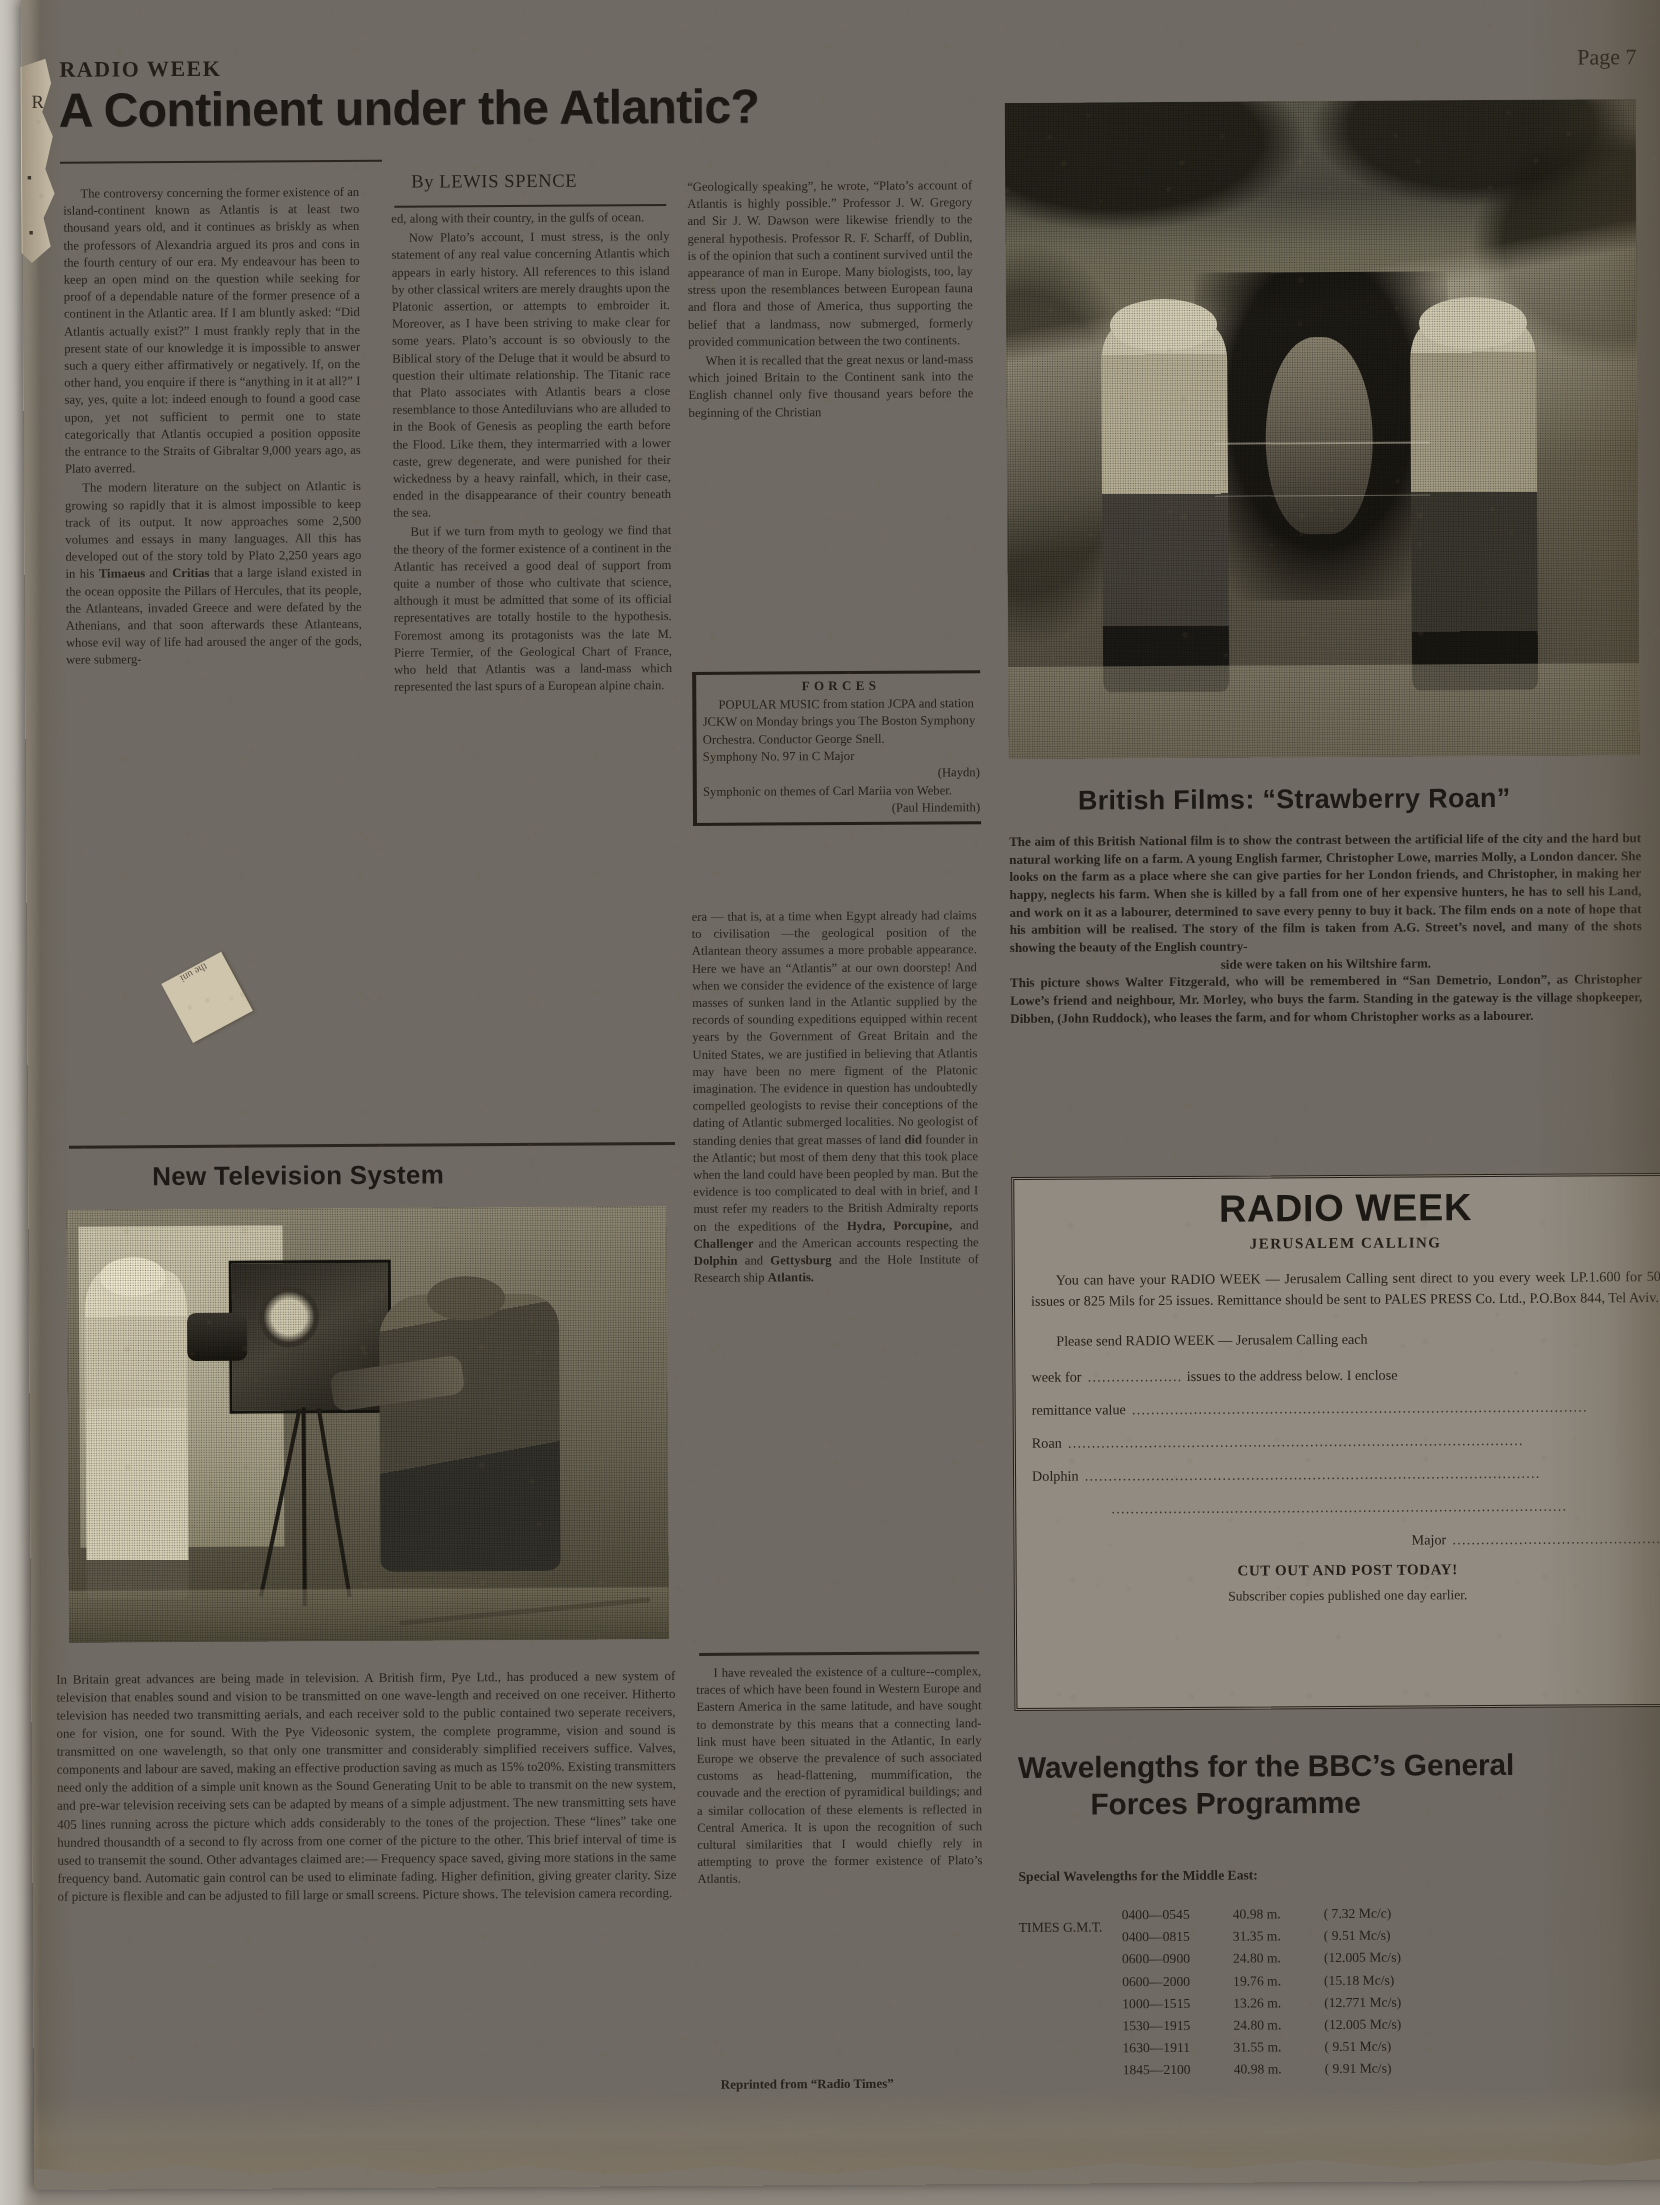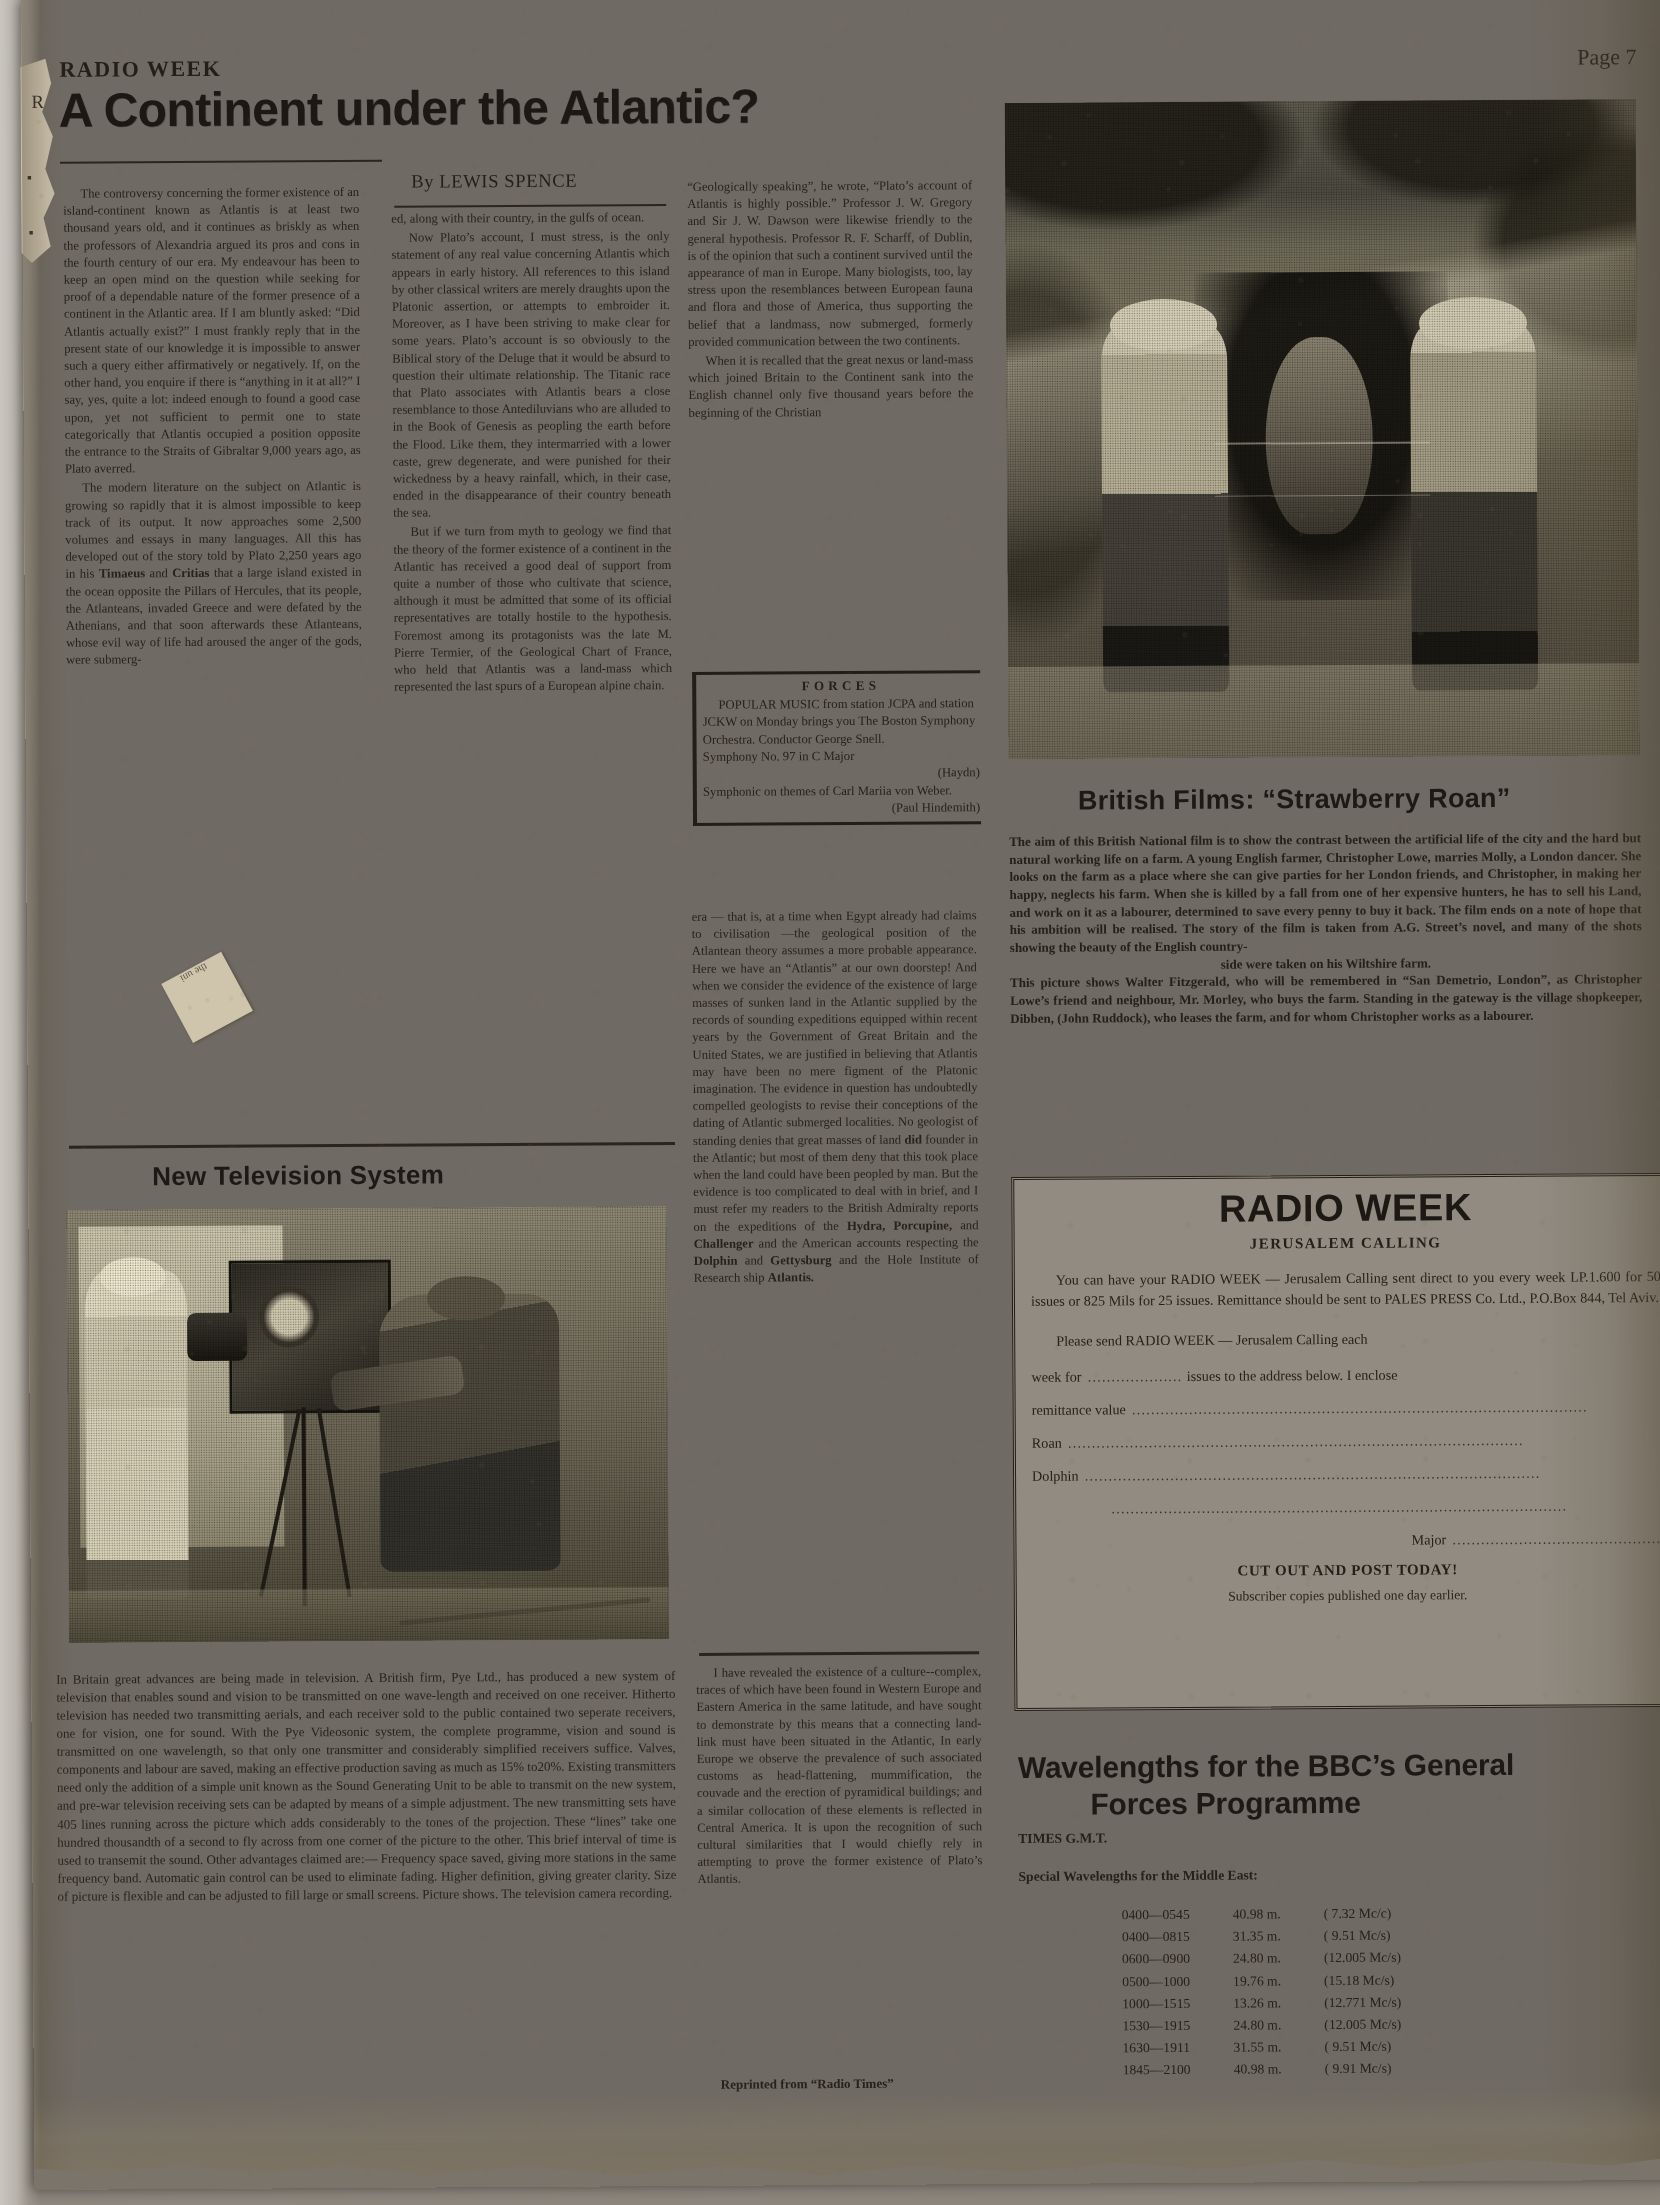--- a/index.html
+++ b/index.html
@@ -385,42 +385,42 @@
         <span class="dots" style="flex:0 0 210px;">................................................................................................</span>
       </div>
       <div class="cut">CUT OUT AND POST TODAY!</div>
       <div class="note">Subscriber copies published one day earlier.</div>
     </div>
 
     <div class="wave-title" style="left:986px;top:1756px;width:619px;">
       <div>Wavelengths for the BBC’s General</div>
       <div style="text-align:center;padding-right:204px;">Forces Programme</div>
     </div>
-    <div class="wave-meta" style="left:986px;top:1837px;font-weight:bold;">TIMES G.M.T.</div>
+    <div class="wave-meta" style="left:986px;top:1926px;">TIMES G.M.T.</div>
     <div class="wave-meta b" style="left:986px;top:1875px;">Special Wavelengths for the Middle East:</div>
 
     <table class="wtable" style="left:1089px;top:1911px;">
       <tbody>
           <tr>
             <td class="c1">0400—0545</td>
             <td class="c2">40.98 m.</td>
             <td class="c3">( 7.32  Mc/c)</td>
           </tr>
           <tr>
             <td class="c1">0400—0815</td>
             <td class="c2">31.35 m.</td>
             <td class="c3">( 9.51  Mc/s)</td>
           </tr>
           <tr>
             <td class="c1">0600—0900</td>
             <td class="c2">24.80 m.</td>
             <td class="c3">(12.005 Mc/s)</td>
           </tr>
           <tr>
-            <td class="c1">0500—1000</td>
+            <td class="c1">0600—2000</td>
             <td class="c2">19.76 m.</td>
             <td class="c3">(15.18  Mc/s)</td>
           </tr>
           <tr>
             <td class="c1">1000—1515</td>
             <td class="c2">13.26 m.</td>
             <td class="c3">(12.771 Mc/s)</td>
           </tr>
           <tr>
             <td class="c1">1530—1915</td>

